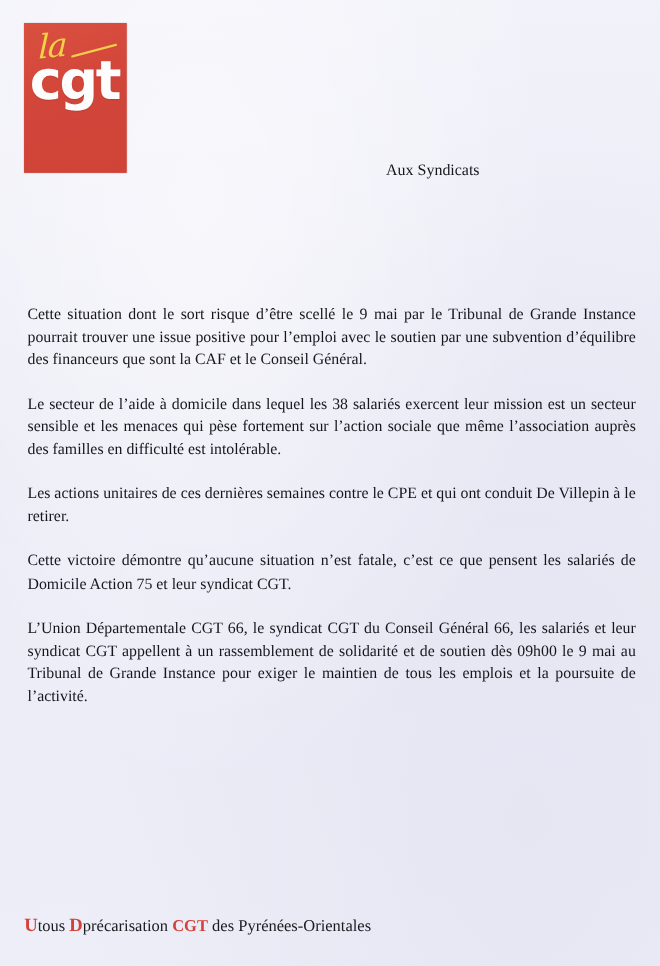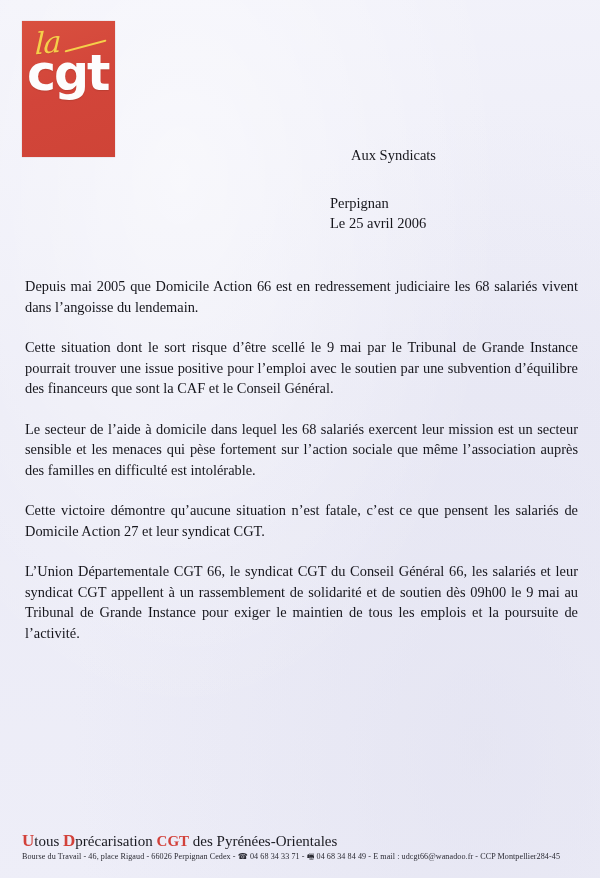--- a/index.html
+++ b/index.html
@@ -160,31 +160,26 @@
 
 <div class="sheet">
 
   <div class="logo">
     <div class="logo-la">la</div>
     <div class="logo-cgt">cgt</div>
   </div>
 
   <div class="addressee">Aux Syndicats</div>
 
-  <div class="place-date">
-    <div>Perpignan</div>
-    <div>Le 25 avril 2006</div>
-  </div>
 
   <div class="body-text">
-    <p class="para">Depuis mai 2005 que Domicile Action 66 est en redressement judiciaire les 68 salariés vivent dans l’angoisse du lendemain.</p>
     <p class="para">Cette situation dont le sort risque d’être scellé le 9 mai par le Tribunal de Grande Instance pourrait trouver une issue positive pour l’emploi avec le soutien par une subvention d’équilibre des financeurs que sont la CAF et le Conseil Général.</p>
-    <p class="para">Le secteur de l’aide à domicile dans lequel les 68 salariés exercent leur mission est un secteur sensible et les menaces qui pèse fortement sur l’action sociale que même l’association auprès des familles en difficulté est intolérable.</p>
-    <p class="para">Cette victoire démontre qu’aucune situation n’est fatale, c’est ce que pensent les salariés de Domicile Action 27 et leur syndicat CGT.</p>
+    <p class="para">Le secteur de l’aide à domicile dans lequel les 38 salariés exercent leur mission est un secteur sensible et les menaces qui pèse fortement sur l’action sociale que même l’association auprès des familles en difficulté est intolérable.</p>
+    <p class="para">Les actions unitaires de ces dernières semaines contre le CPE et qui ont conduit De Villepin à le retirer.</p>
+    <p class="para">Cette victoire démontre qu’aucune situation n’est fatale, c’est ce que pensent les salariés de Domicile Action 75 et leur syndicat CGT.</p>
     <p class="para">L’Union Départementale CGT 66, le syndicat CGT du Conseil Général 66, les salariés et leur syndicat CGT appellent à un rassemblement de solidarité et de soutien dès 09h00 le 9 mai au Tribunal de Grande Instance pour exiger le maintien de tous les emplois et la poursuite de l’activité.</p>
   </div>
 
   <div class="footer">
     <div class="footer-title"><span class="red cap">U</span><span>tous </span><span class="red cap">D</span><span>précarisation </span><span class="red">CGT</span><span> des Pyrénées-Orientales</span></div>
-    <div class="footer-address">Bourse du Travail - 46, place Rigaud - 66026 Perpignan Cedex - ☎ 04 68 34 33 71 - 🖷 04 68 34 84 49 - E mail : udcgt66@wanadoo.fr - CCP Montpellier284-45</div>
   </div>
 
 </div>
 
 </body></html>

